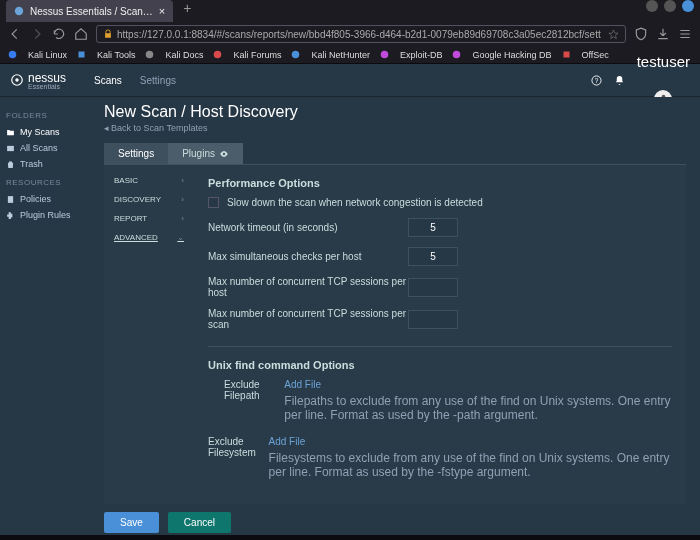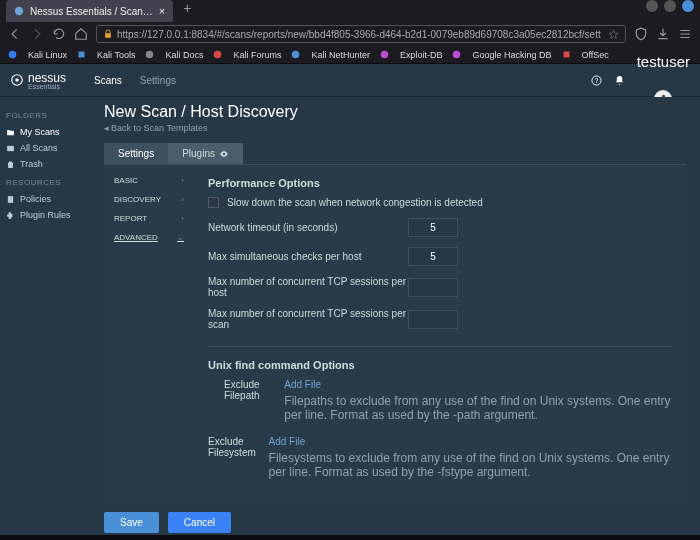--- a/index.html
+++ b/index.html
@@ -71,21 +71,21 @@
 .cb { width:11px; height:11px; border:1px solid #556; background:#263746; margin-right:8px; cursor:pointer; }
 .sep { border:none; border-top:1px solid #3e4f5e; margin:16px 0 12px; }
 .link { color:#6ba4d8; cursor:pointer; font-size:10px; }
 .desc { font-size:12px; color:#8fa1b3; margin-top:4px; }
 .fileblk { margin-bottom:14px; }
 .fileblk .lbl { display:block; margin-bottom:3px; }
 
 .actions { padding:8px 0; }
 .btn { padding:5px 16px; font-size:10px; border:none; cursor:pointer; border-radius:2px; }
 .btn.save { background:#4a90d9; color:#fff; }
-.btn.cancel { background:#3b82f6; color:#fff; margin-left:6px; }
+.btn.cancel { background:#0f766e; color:#fff; margin-left:6px; }
 
 .footer { height:14px; background:#0c0b10; color:#666; font-size:8px; display:flex; align-items:center; justify-content:flex-end; padding:0 6px; }
 </style>
 </head>
 <body>
 
 <div class="chrome">
   <div class="tabbar">
     <div class="tab">
       <svg viewBox="0 0 24 24">

